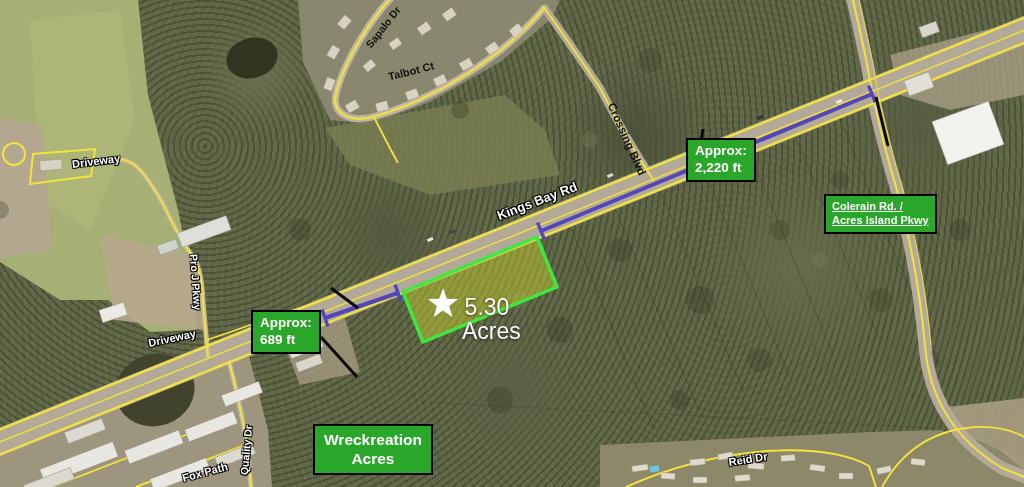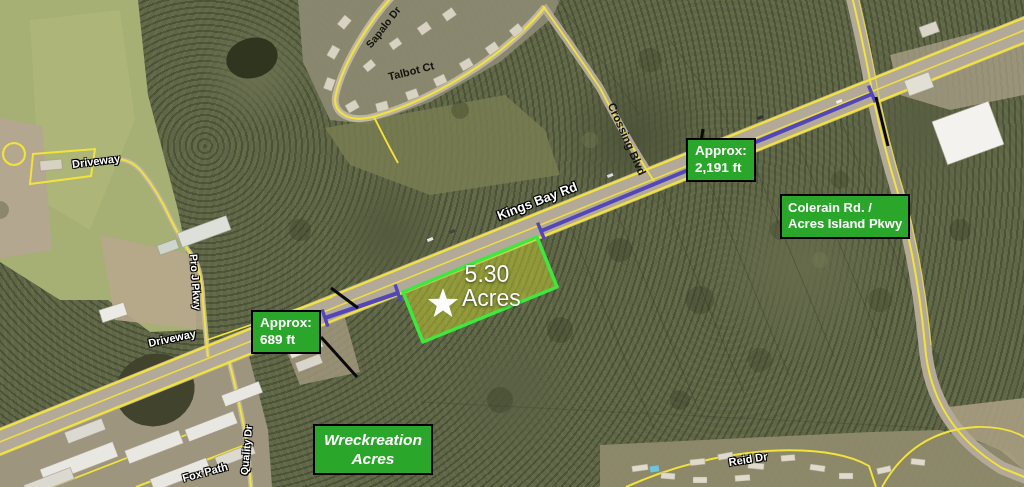--- a/index.html
+++ b/index.html
@@ -16,21 +16,21 @@
       repeating-radial-gradient(circle at 20% 30%, rgba(25,30,15,.28) 0 2px, transparent 2px 6px),
       repeating-radial-gradient(circle at 71% 62%, rgba(120,130,80,.22) 0 3px, transparent 3px 7px);}
   svg{position:absolute;left:0;top:0;}
   .lblw{position:absolute;color:#fff;font-weight:bold;white-space:nowrap;
     text-shadow:-1px -1px 0 #000,1px -1px 0 #000,-1px 1px 0 #000,1px 1px 0 #000,0 0 2px #000;}
   .lblb{position:absolute;color:#14140f;font-weight:bold;white-space:nowrap;}
   .callout{position:absolute;border:2px solid #000;color:#fff;font-weight:bold;
     line-height:1.25;padding:3px 7px;margin-top:48px;}
   .callout span{display:block;}
   .acres-txt{position:absolute;color:#fff;white-space:nowrap;
-    text-shadow:0 1px 3px rgba(0,0,0,.65);}
+    text-shadow:0 1px 3px rgba(0,0,0,.65);margin-top:33px;}
 </style>
 </head>
 <body>
 
 <div id="stage">
 
 <svg width="1024" height="487" viewBox="0 0 1024 487">
 
   <polygon points="0,0 138,0 148,95 178,210 196,300 196,330 150,332 108,300 60,300 0,262" fill="#a6af74"></polygon>
   <polygon points="30,20 120,10 135,120 90,230 40,200" fill="#b2ba7e" opacity="0.55"></polygon>
@@ -200,28 +200,28 @@
 <div class="lblb" style="left:411px;top:71px;font-size:11px;transform:translate(-50%,-50%) rotate(-14deg);">Talbot Ct</div>
 <div class="lblw" style="left:96px;top:161px;font-size:11px;transform:translate(-50%,-50%) rotate(-7deg);">Driveway</div>
 <div class="lblw" style="left:196px;top:282px;font-size:10.5px;transform:translate(-50%,-50%) rotate(86deg);">Pro J Pkwy</div>
 <div class="lblw" style="left:172px;top:338px;font-size:11px;transform:translate(-50%,-50%) rotate(-12deg);">Driveway</div>
 <div class="lblw" style="left:246px;top:450px;font-size:10.5px;transform:translate(-50%,-50%) rotate(-85deg);">Quality Dr</div>
 <div class="lblw" style="left:205px;top:472px;font-size:11px;transform:translate(-50%,-50%) rotate(-15deg);">Fox Path</div>
 <div class="lblw" style="left:748px;top:459px;font-size:11px;transform:translate(-50%,-50%) rotate(-9deg);">Reid Dr</div>
 
 <div class="callout" style="left:686px;top:90px;font-size:13.5px;background:#2aa62a;">
   <span>Approx:</span>
-  <span>2,191 ft</span>
-</div>
-<div class="callout" style="left:780px;top:146px;font-size:13px;background:#2aa62a;padding:4px 6px;">
+  <span>2,220 ft</span>
+</div>
+<div class="callout" style="left:824px;top:146px;font-size:11px;background:#2aa62a;padding:4px 6px;text-decoration:underline;">
   <span>Colerain Rd. /</span>
   <span>Acres Island Pkwy</span>
 </div>
 <div class="callout" style="left:251px;top:262px;font-size:13.5px;background:#2aa62a;">
   <span>Approx:</span>
   <span>689 ft</span>
 </div>
-<div class="callout" style="left:313px;top:376px;font-size:15.5px;background:#2aa62a;text-align:center;padding:4px 9px;font-style:italic;">
+<div class="callout" style="left:313px;top:376px;font-size:15.5px;background:#2aa62a;text-align:center;padding:4px 9px;">
   <span>Wreckreation</span>
   <span>Acres</span>
 </div>
 
 </div>
 
 </body></html>

